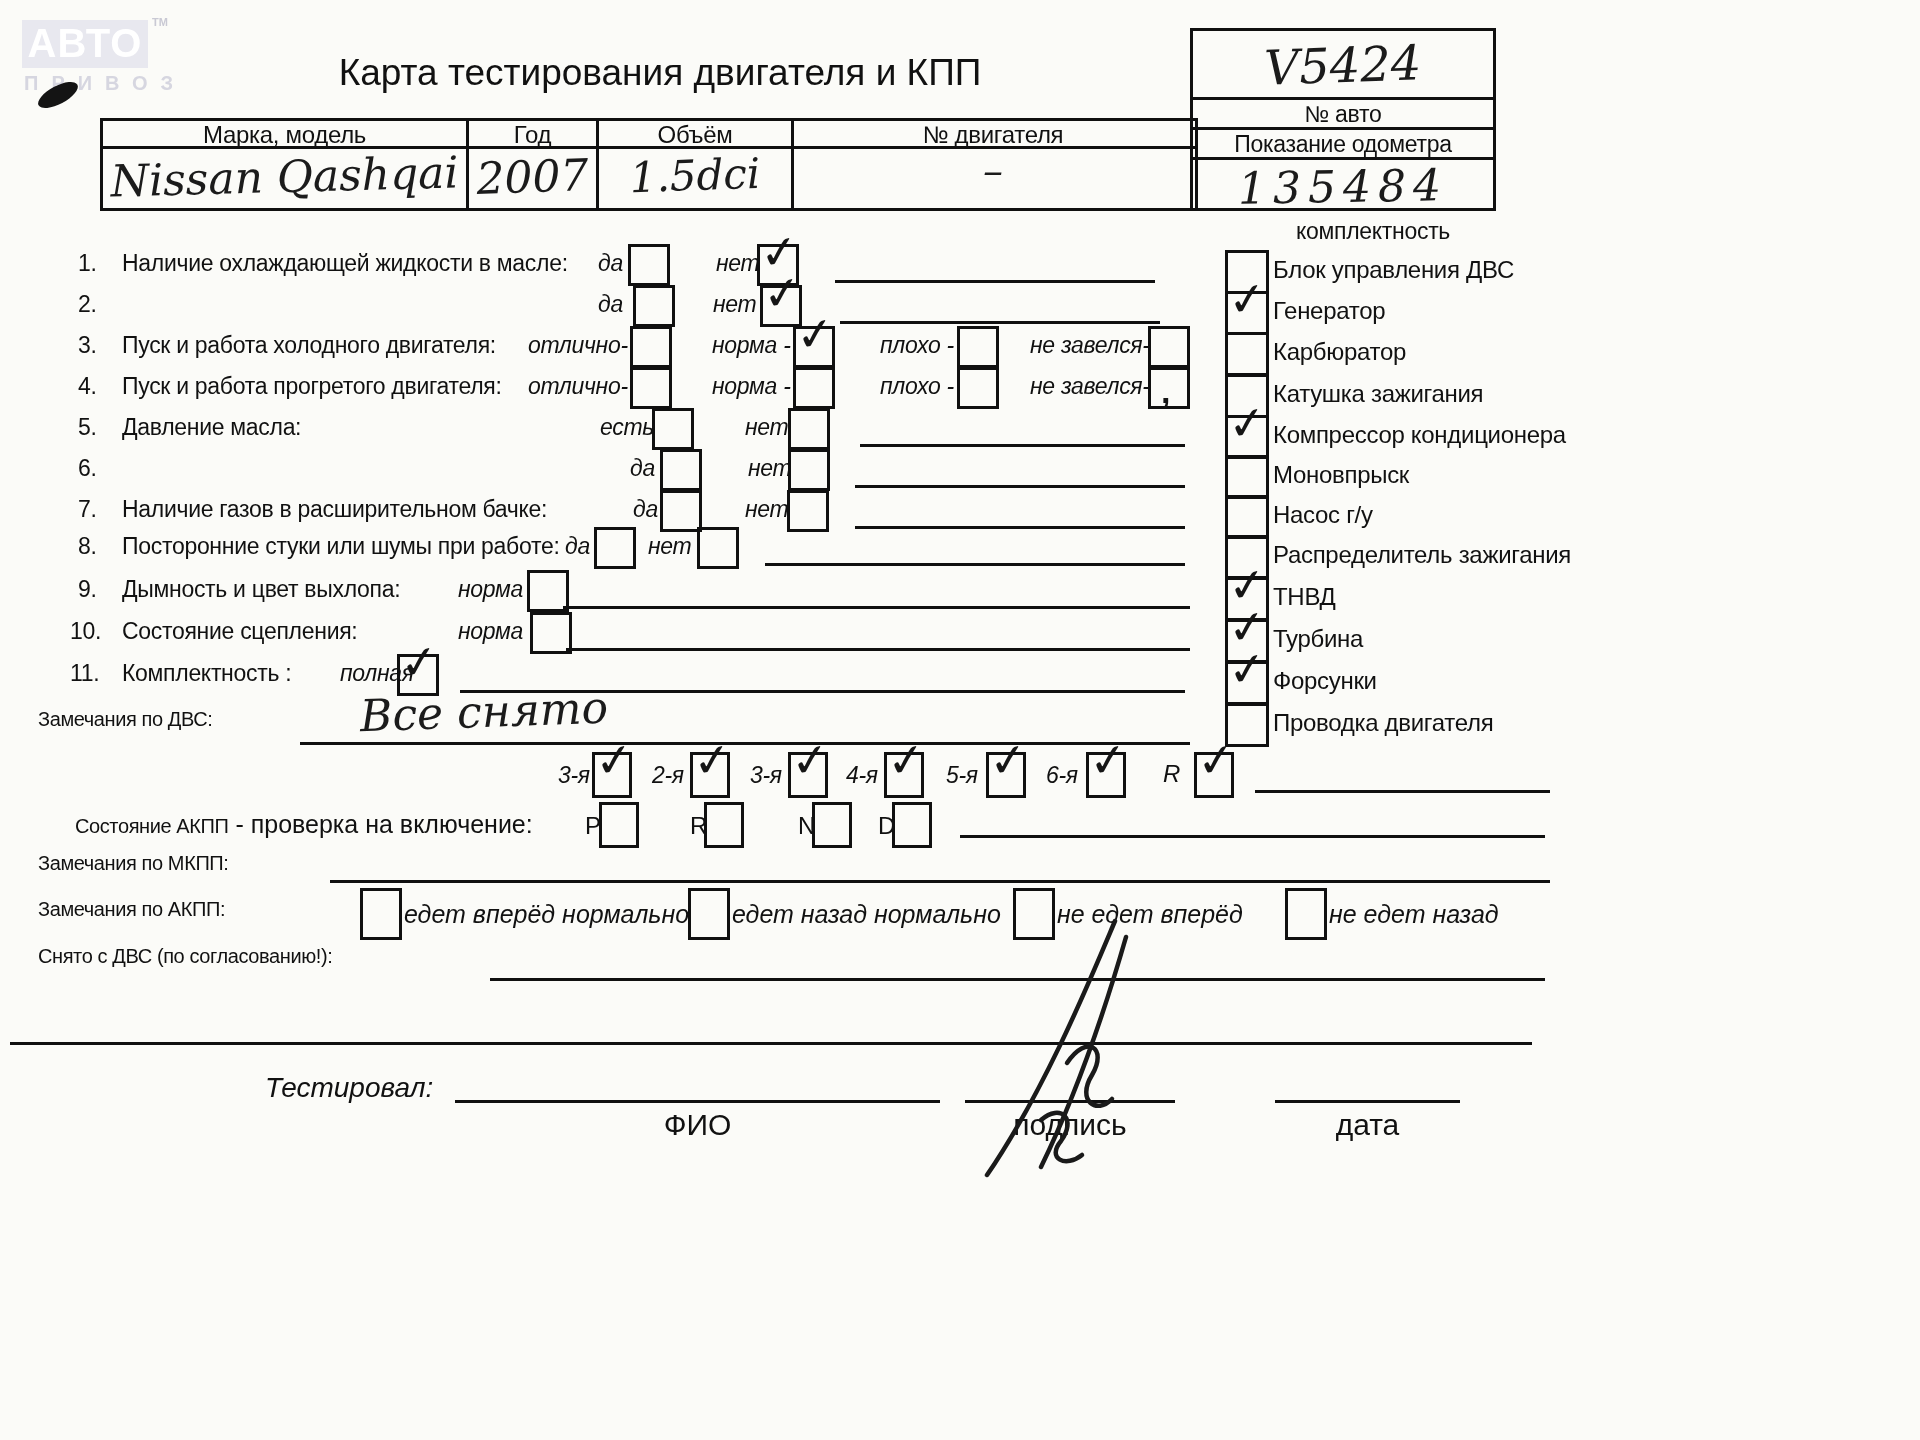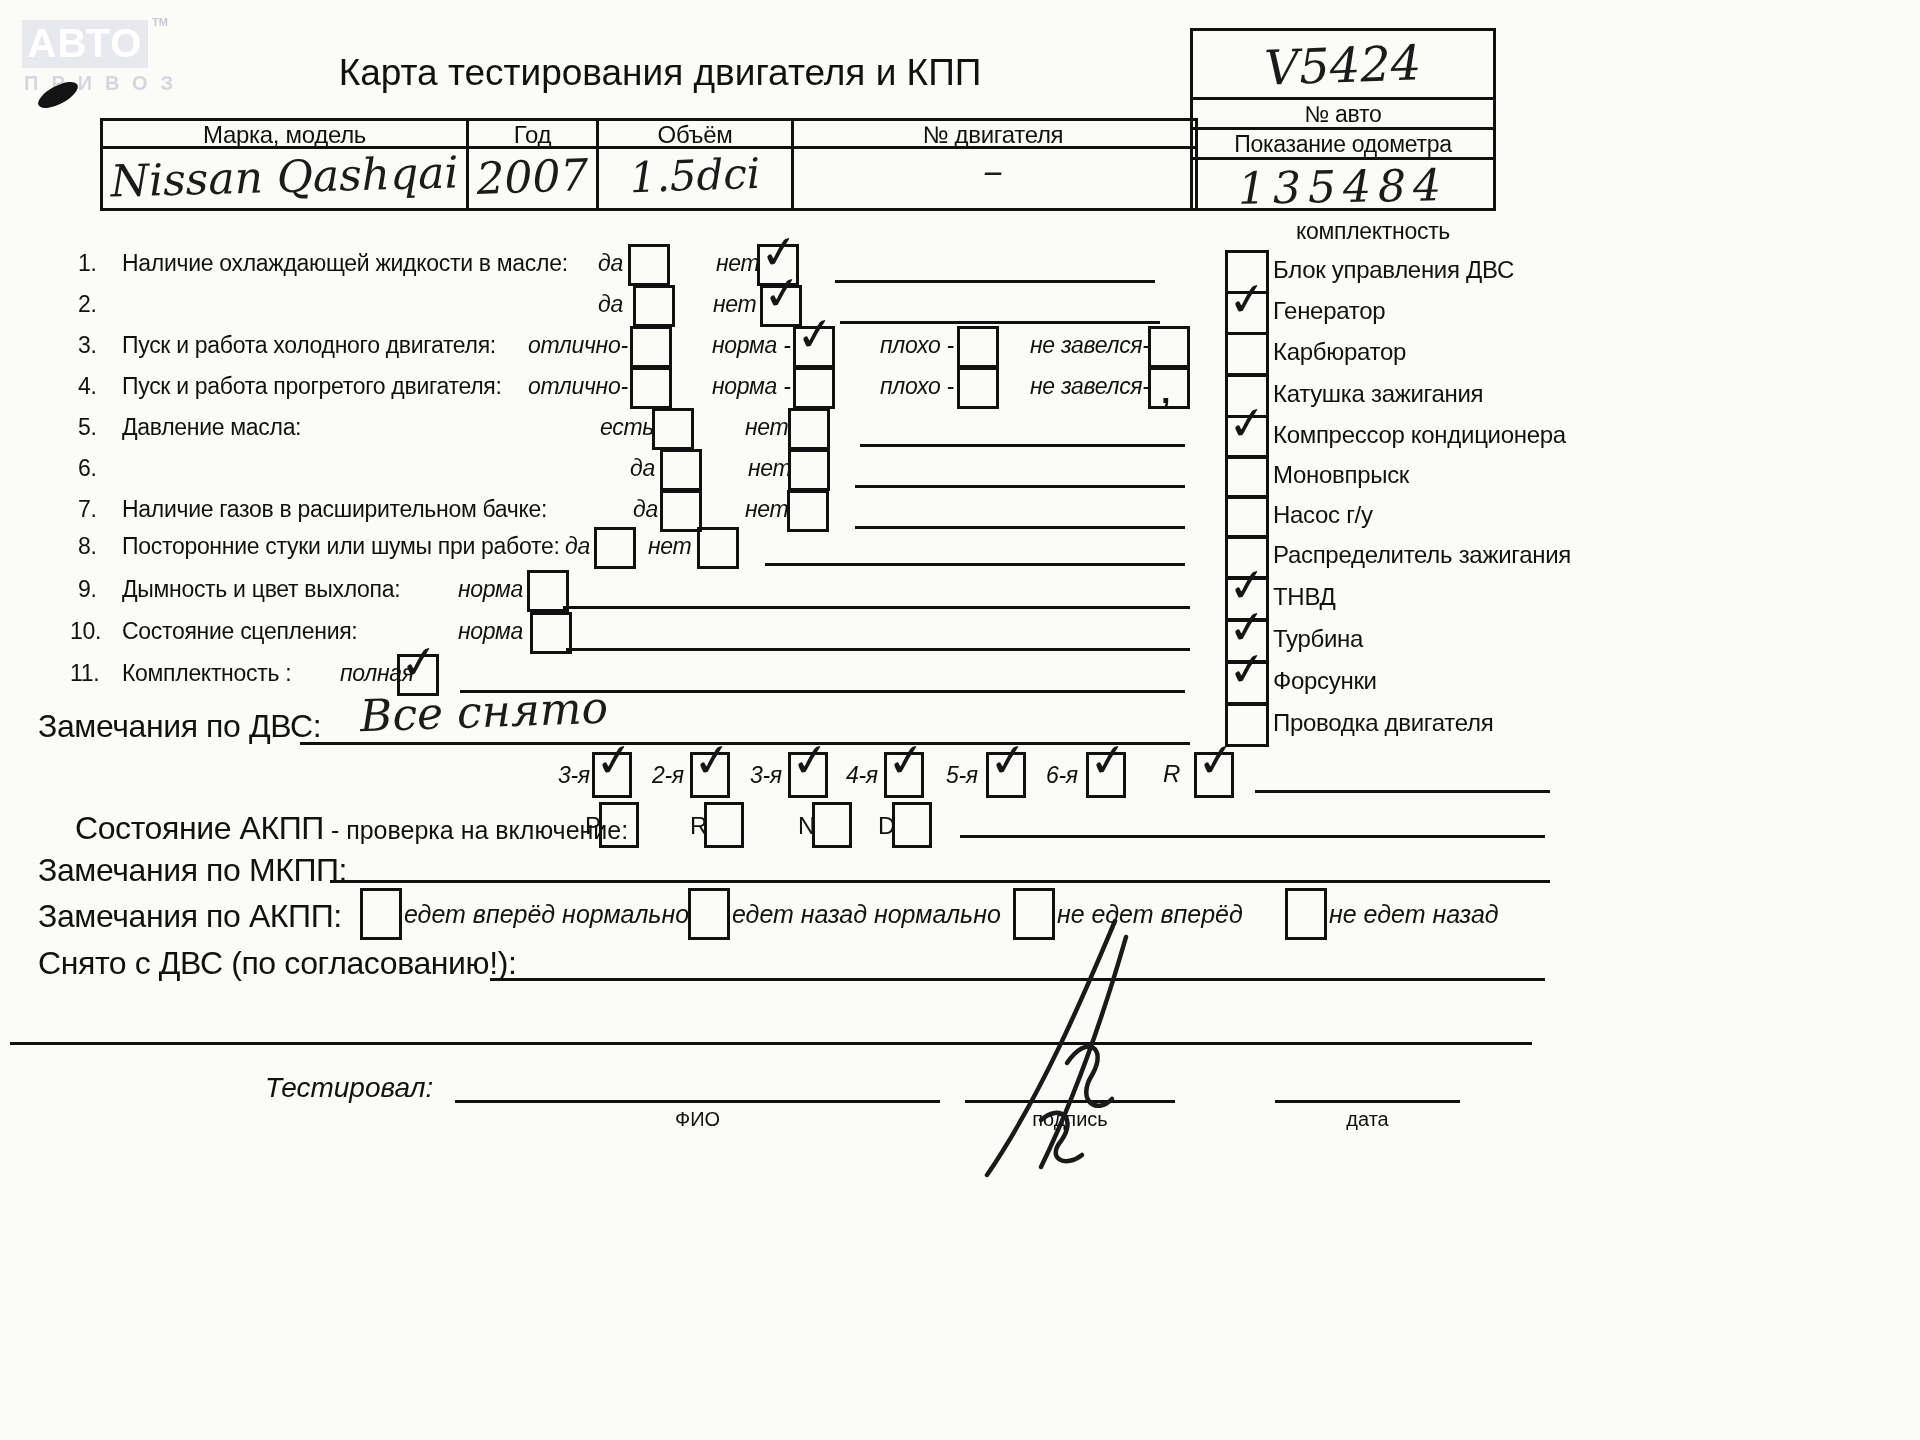--- a/index.html
+++ b/index.html
@@ -4,22 +4,22 @@
 <style>
   html,body{margin:0;padding:0;}
   body{
     width:1920px;height:1440px;position:relative;overflow:hidden;
     background:#fbfbf8;color:#111;
     font-family:"Liberation Sans", sans-serif;
   }
   .abs{position:absolute;}
   .b{font-weight:normal;}
   .it{font-style:italic;}
-  .t22{font-size:20px;} .t23{font-size:23px;letter-spacing:-0.3px;} .t24{font-size:24px;letter-spacing:-0.3px;}
-  .t25{font-size:25px;} .t27{font-size:32px;letter-spacing:-0.4px;} .t37{font-size:37px;}
+  .t22{font-size:30px;} .t23{font-size:23px;letter-spacing:-0.3px;} .t24{font-size:24px;letter-spacing:-0.3px;}
+  .t25{font-size:25px;} .t27{font-size:20px;letter-spacing:-0.4px;} .t37{font-size:37px;}
   .row{position:absolute;left:0;width:1920px;height:46px;}
   .cb{position:absolute;width:36px;height:36px;border:3px solid #101010;background:transparent;top:-6px;}
   .cbk{width:38px;height:38px;top:0;}
   .cbg{width:34px;height:40px;}
   .cbr{width:36px;height:46px;}
   .tick{position:absolute;left:0;top:-18px;font-size:46px;line-height:1;font-style:normal;font-weight:bold;
         font-family:"DejaVu Sans",sans-serif;transform:rotate(-6deg);color:#151515;}
   .dotmark{position:absolute;left:10px;top:2px;font-size:34px;font-weight:bold;color:#151515;font-style:normal;}
   [data-check]{visibility:hidden;}
   [data-check].checked{visibility:visible;}

